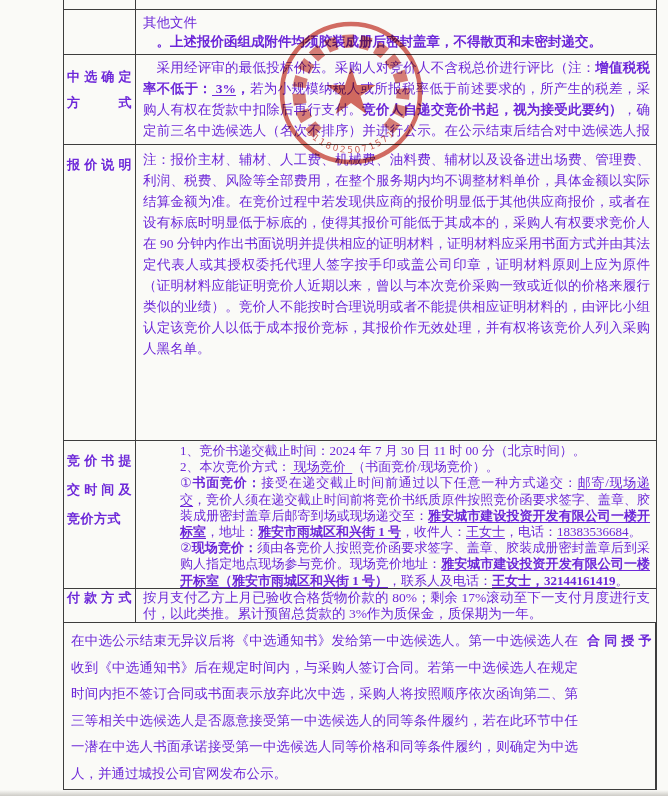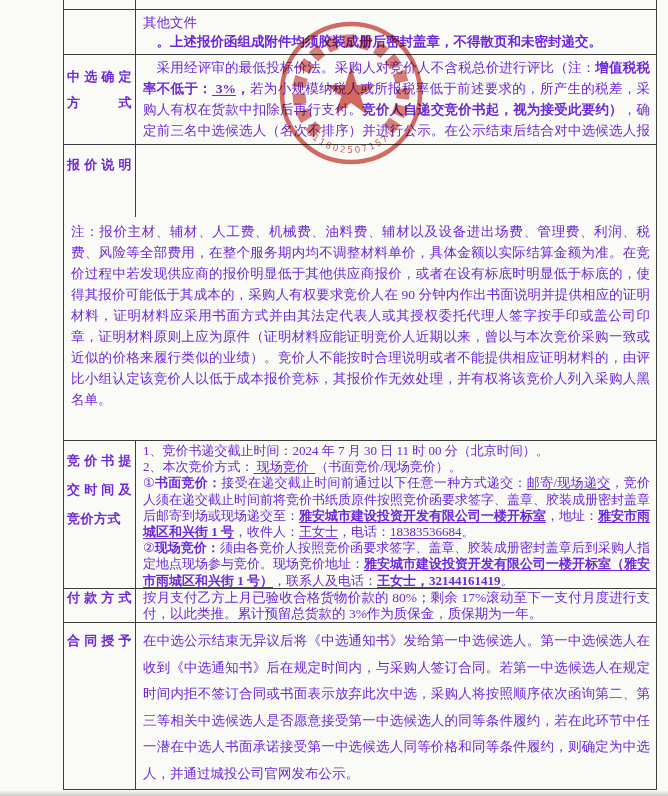--- a/index.html
+++ b/index.html
@@ -48,25 +48,25 @@
 
   
   .row--other-documents{height:44px;}
   .row--other-documents .cell-content{line-height:19px;padding-top:3px;}
 
   .row--selection-method{height:90px;}
   .row--selection-method .cell-content{line-height:21px;padding-top:2px;}
   .row--selection-method .cell-label{padding-top:9px;}
   .row--selection-method .cell-label span{line-height:26px;}
 
-  .row--quotation-notes{height:297px;flex-direction:column;}
+  .row--quotation-notes{height:297px;}
   .row--quotation-notes .cell-content{line-height:21px;padding-top:4px;}
   .row--quotation-notes .cell-label{padding-top:11px;}
 
-  .row--bid-submission{height:148px;}
+  .row--bid-submission{height:148px;gap:37px;}
   .row--bid-submission .cell-content{line-height:16.2px;font-size:13px;padding-top:2px;}
   .row--bid-submission .cell-label{padding-top:5px;}
   .row--bid-submission .cell-label span{line-height:29px;text-align-last:left;}
 
   .row--payment-terms{height:35px;}
   .row--payment-terms .cell-content{line-height:16.5px;padding-top:1px;}
   .row--payment-terms .cell-label{padding-top:0;}
 
   .row--contract-award{height:167px;}
   .row--contract-award .cell-content{line-height:26.5px;padding-top:5px;}
@@ -140,25 +140,25 @@
       </div>
       <div class="trow row--payment-terms">
         <div class="cell cell-label">
           <span>付款方式</span>
         </div>
         <div class="cell cell-content">
           <p><span>按月支付乙方上月已验收合格货物价款的 80%；剩余 17%滚动至下一支付月度进行支付，以此类推。累计预留总货款的 3%作为质保金，质保期为一年。</span></p>
         </div>
       </div>
       <div class="trow row--contract-award">
+        <div class="cell cell-content">
+          <p><span>在中选公示结束无异议后将《中选通知书》发给第一中选候选人。第一中选候选人在收到《中选通知书》后在规定时间内，与采购人签订合同。若第一中选候选人在规定时间内拒不签订合同或书面表示放弃此次中选，采购人将按照顺序依次函询第二、第三等相关中选候选人是否愿意接受第一中选候选人的同等条件履约，若在此环节中任一潜在中选人书面承诺接受第一中选候选人同等价格和同等条件履约，则确定为中选人，并通过城投公司官网发布公示。</span></p>
+        </div>
         <div class="cell cell-label">
           <span>合同授予</span>
-        </div>
-        <div class="cell cell-content">
-          <p><span>在中选公示结束无异议后将《中选通知书》发给第一中选候选人。第一中选候选人在收到《中选通知书》后在规定时间内，与采购人签订合同。若第一中选候选人在规定时间内拒不签订合同或书面表示放弃此次中选，采购人将按照顺序依次函询第二、第三等相关中选候选人是否愿意接受第一中选候选人的同等条件履约，若在此环节中任一潜在中选人书面承诺接受第一中选候选人同等价格和同等条件履约，则确定为中选人，并通过城投公司官网发布公示。</span></p>
         </div>
       </div>
     </div>
 
   <svg class="seal" viewBox="0 0 160 160" aria-hidden="true">
     <g stroke="#c5392e" fill="none">
 
       <circle cx="80" cy="80" r="69" stroke-width="4.5" opacity="0.9"></circle>
 
       <path d="M 46.6 119.8 A 52 52 0 1 1 113.4 119.8" stroke-width="13" stroke-dasharray="10.5 6.5" opacity="0.78"></path>

